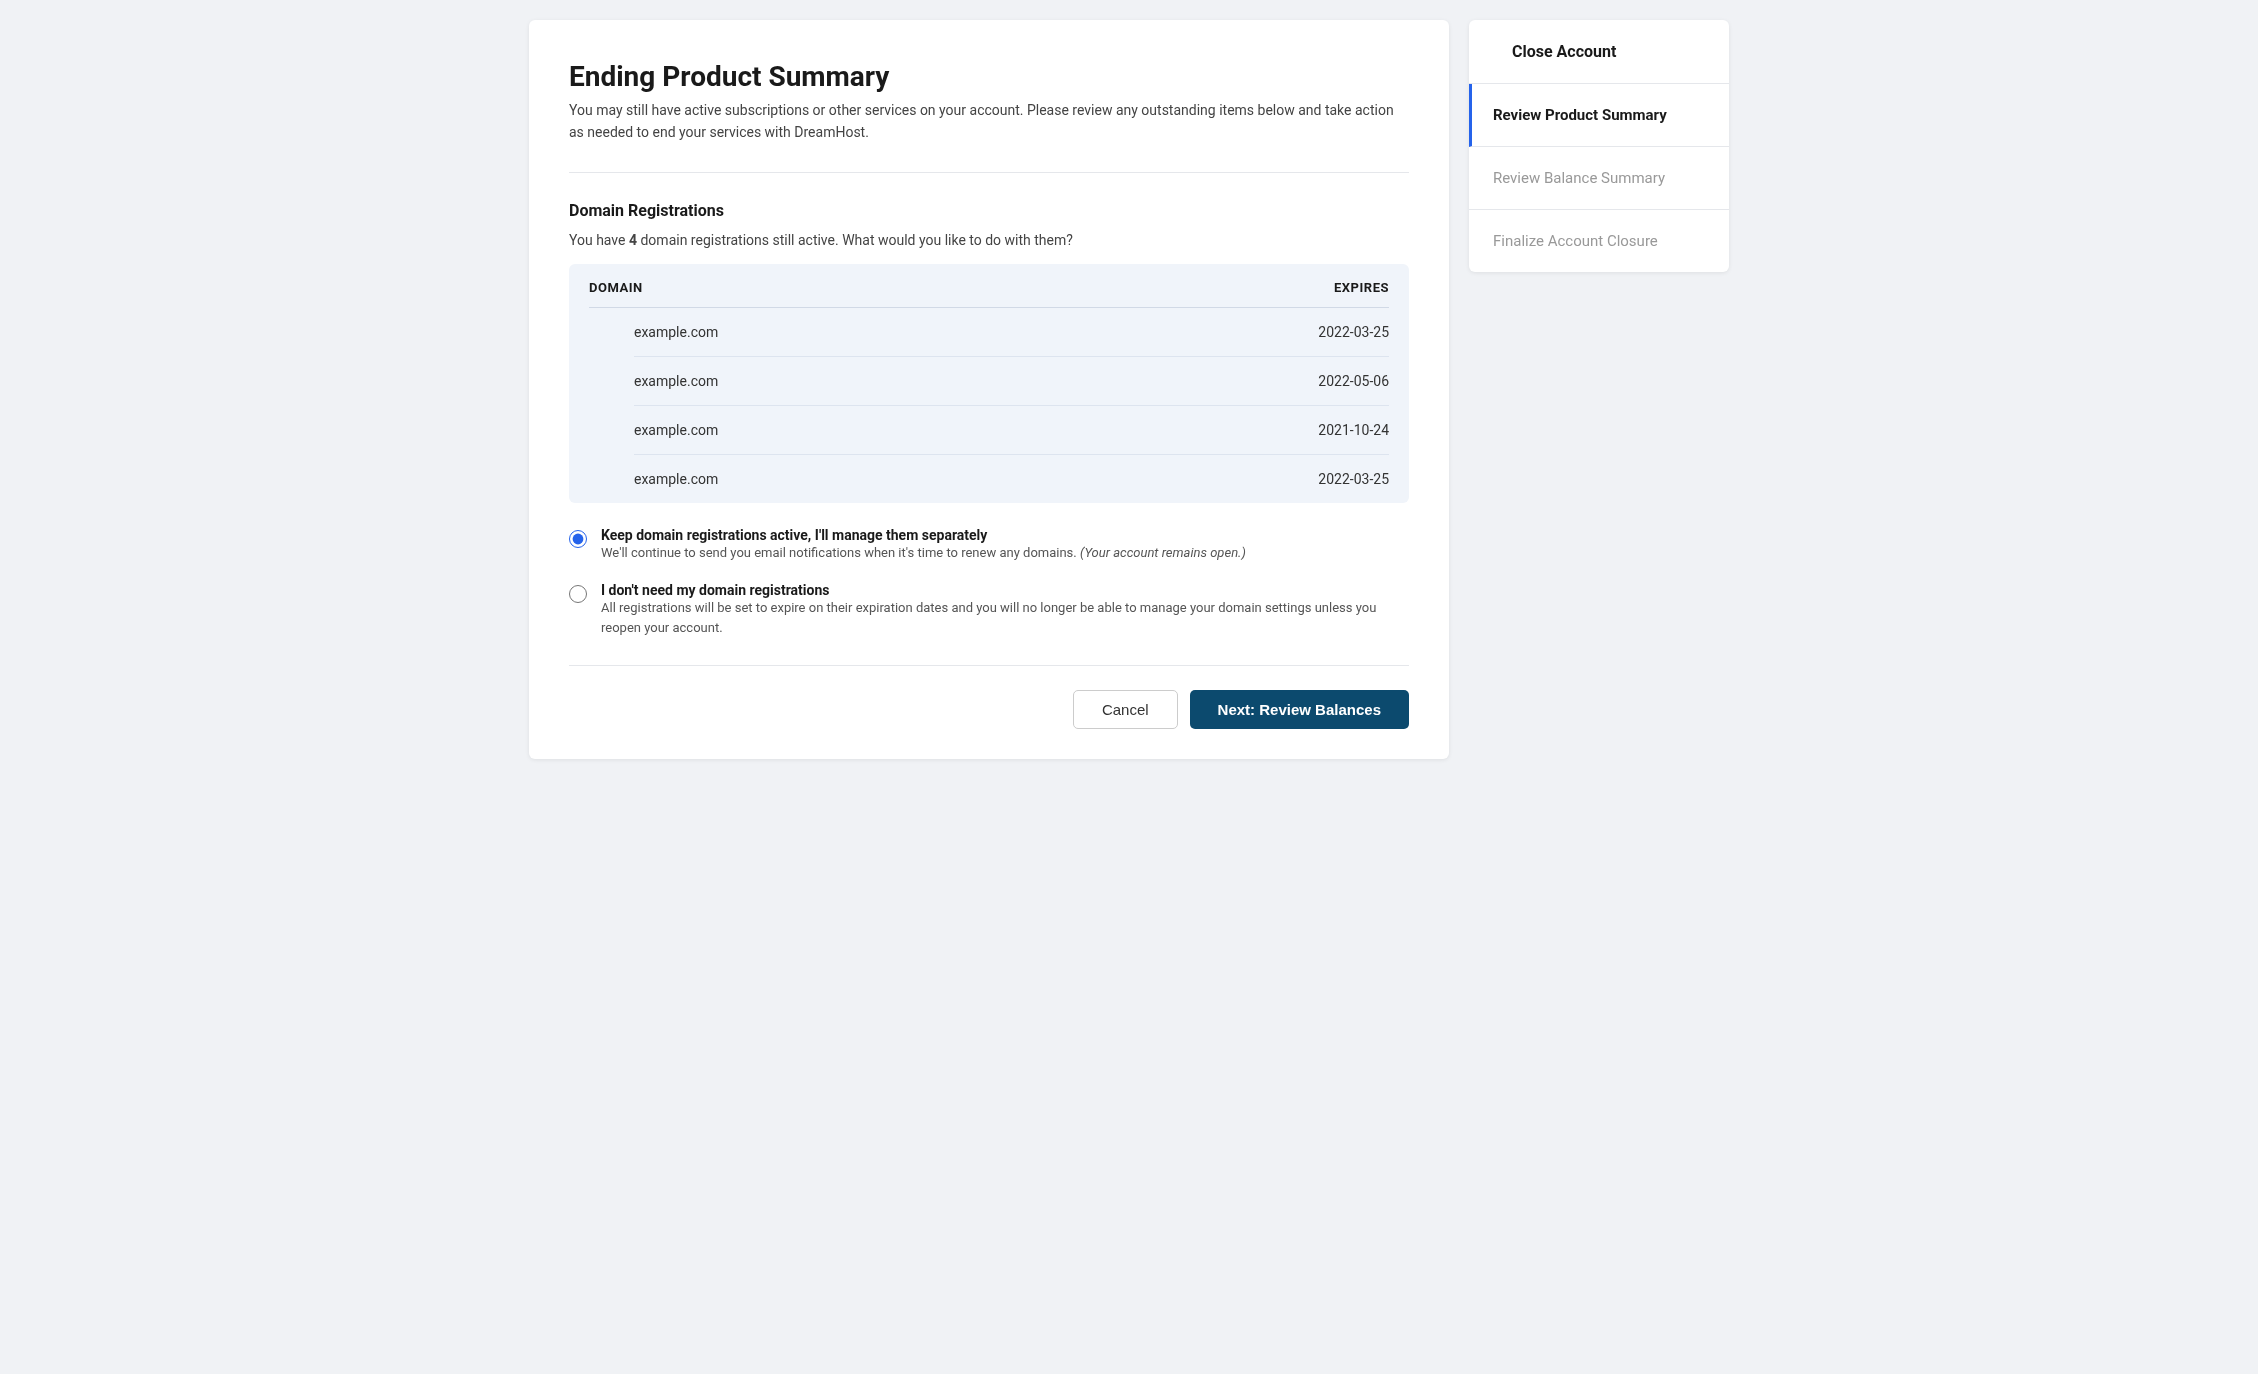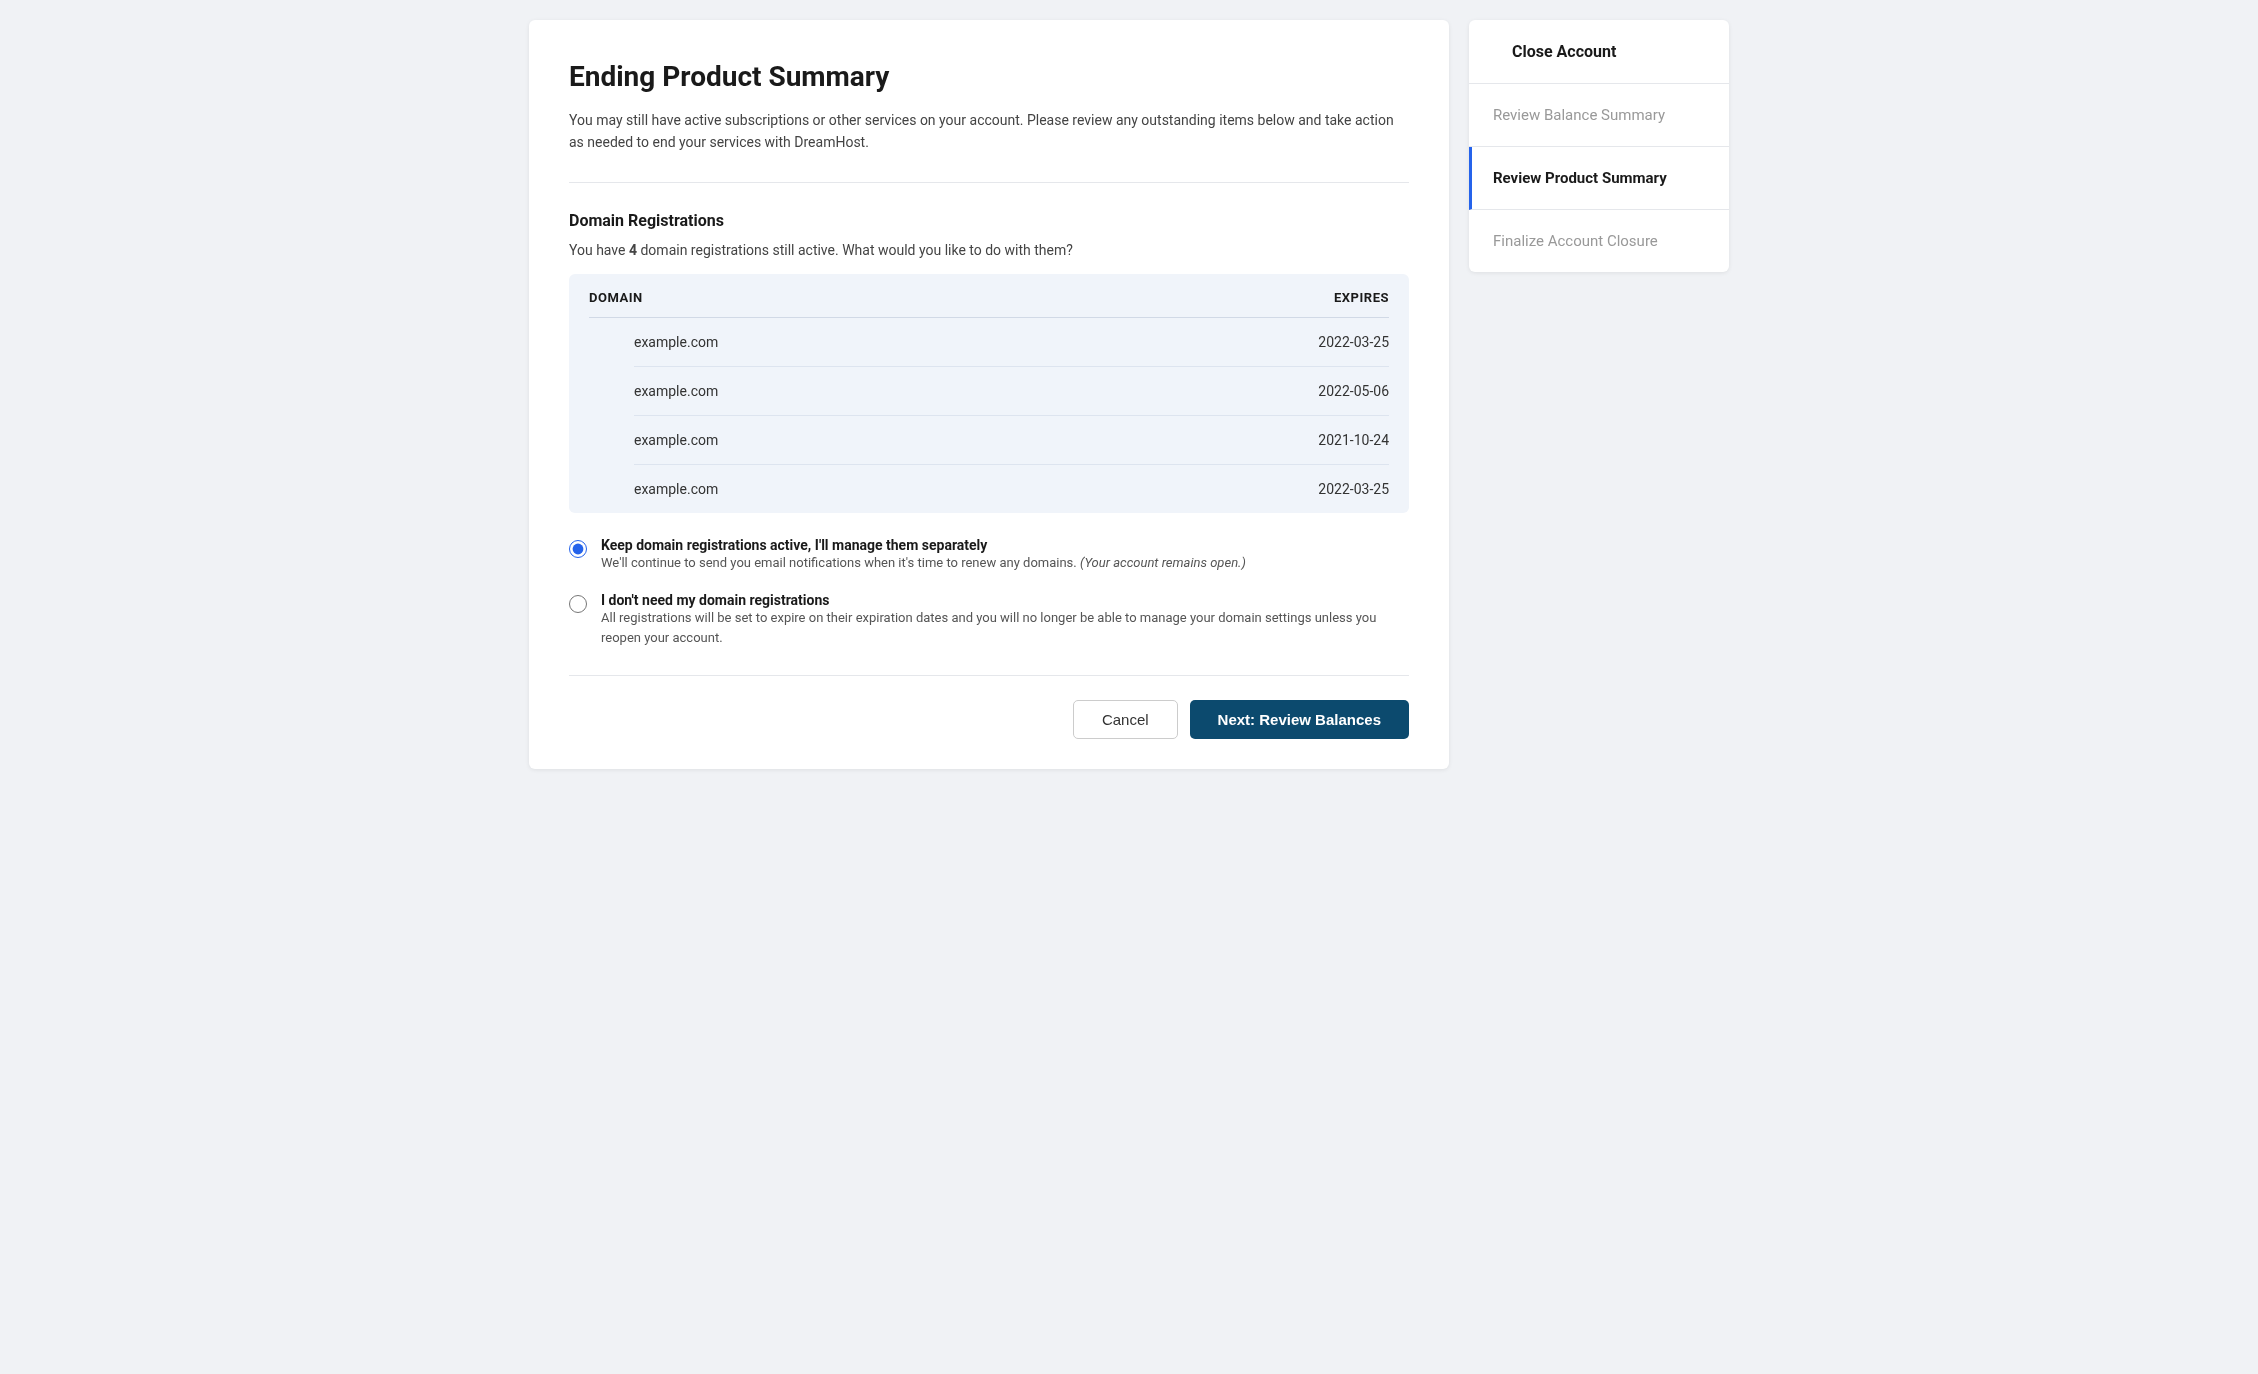--- a/index.html
+++ b/index.html
@@ -23,21 +23,21 @@
       background: #fff;
       border-radius: 6px;
       flex: 1;
       padding: 40px 40px 30px 40px;
       box-shadow: 0 1px 4px rgba(0,0,0,0.08);
     }
     .page-title {
       font-size: 28px;
       font-weight: 700;
       color: #1a1a1a;
-      margin-bottom: 16px;
+      margin-bottom: 6px;
     }
     .page-subtitle {
       font-size: 14px;
       color: #444;
       line-height: 1.6;
       margin-bottom: 28px;
       border-bottom: 1px solid #e5e7eb;
       padding-bottom: 28px;
     }
     .section-title {
@@ -261,19 +261,19 @@
     <div class="footer-actions">
       <button class="btn-cancel">Cancel</button>
       <button class="btn-next">Next: Review Balances</button>
     </div>
   </div>
 
   <div class="sidebar">
     <div class="sidebar-card">
       <div class="sidebar-item header-item">Close Account</div>
       <div id="sidebar-items">
+          <div class="sidebar-item active">Review Product Summary</div>
           <div class="sidebar-item">Review Balance Summary</div>
-          <div class="sidebar-item active">Review Product Summary</div>
           <div class="sidebar-item">Finalize Account Closure</div>
         </div>
     </div>
   </div>
 </div>
 
 </body></html>

